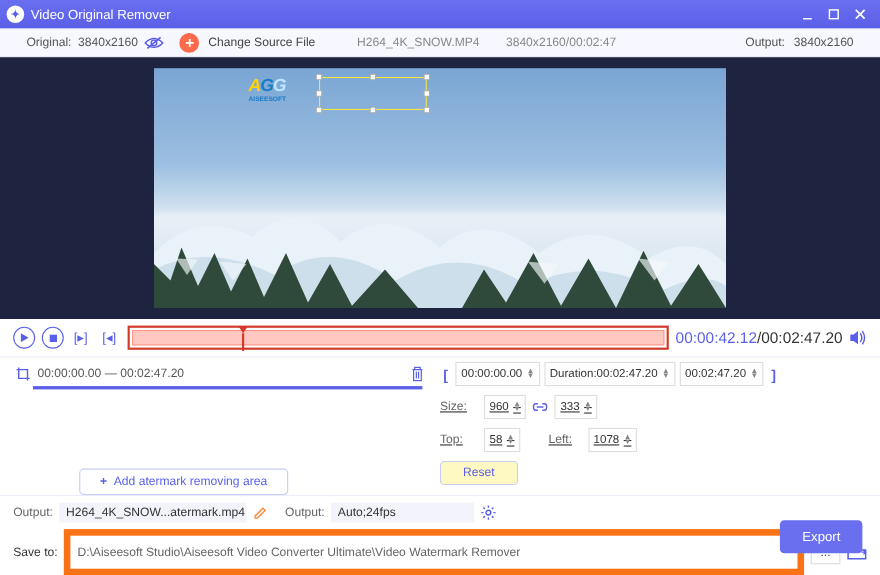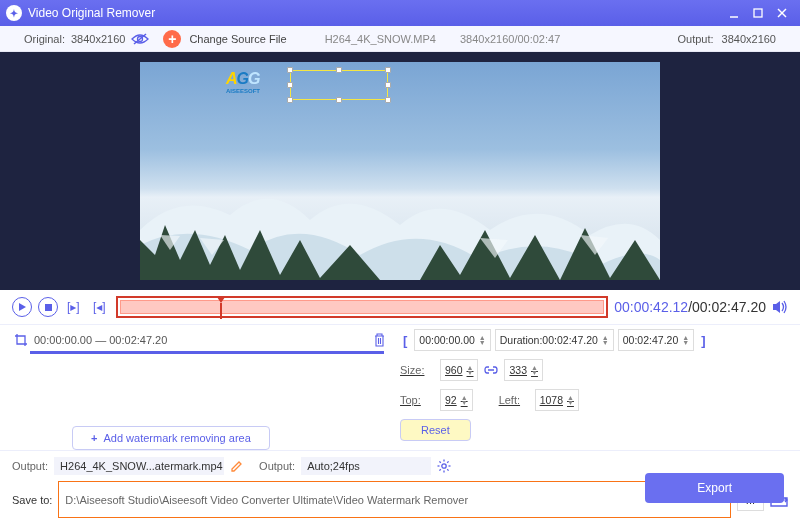--- a/index.html
+++ b/index.html
@@ -65,24 +65,24 @@
 .link-ico { color: #5a5fe8; }
 .reset-btn { border: 1px solid #c8cbf5; color: #5a5fe8; background: #fef9c3; border-radius: 4px; padding: 4px 20px; cursor: pointer; font-size: 11px; }
 
 .bottom { border-top: 1px solid #eceefb; padding: 6px 12px; }
 .out-row { display: flex; align-items: center; gap: 6px; font-size: 11px; margin-bottom: 6px; }
 .out-row .lbl2 { color: #666; }
 .out-val { background: #f2f3fb; padding: 3px 6px; display: inline-block; }
 .pencil { color: #ff8a3a; cursor: pointer; }
 .gear { color: #5a5fe8; cursor: pointer; }
 .save-row { display: flex; align-items: center; gap: 6px; font-size: 11px; }
-.path-box { border: 1px solid #f97316; padding: 5px 6px; flex: 1; background: #fff; color: #666; overflow: hidden; text-overflow: ellipsis; white-space: nowrap; height: 37px; display: flex; align-items: center; }
+.path-box { border: 6px solid #f97316; padding: 15px 6px; flex: 1; background: #fff; color: #666; overflow: hidden; text-overflow: ellipsis; white-space: nowrap; height: 22px; display: flex; align-items: center; }
 .dots { border: 1px solid #ddd; padding: 3px 8px; cursor: pointer; height: 22px; display: flex; align-items: center; background: #fff; }
 .folder { color: #5a5fe8; cursor: pointer; font-size: 14px; }
-.export-btn { background: #6a6ff0; color: #fff; border: none; border-radius: 4px; padding: 8px 52px; font-size: 12px; cursor: pointer; position: absolute; right: 16px; bottom: 20px; }
+.export-btn { background: #6a6ff0; color: #fff; border: none; border-radius: 4px; padding: 8px 20px; font-size: 12px; cursor: pointer; position: absolute; right: 16px; bottom: 20px; }
 
 svg { display: block; }
 </style>
 </head>
 <body>
 
 <div class="titlebar">
   <div class="app-icon">✦</div>
   <div class="title">Video Original Remover</div>
   <div class="win-btn">
@@ -208,21 +208,21 @@
       <span class="rng"><span>00:00:00.00</span><span> — </span><span>00:02:47.20</span></span>
       <span class="del">
           <svg width="13" height="14">
             <path d="M2 3 H11 M4 3 V1 H9 V3 M3 3 V13 H10 V3 M5.5 5 V11 M7.5 5 V11" fill="none" stroke="#5a5fe8" stroke-width="1.1"></path>
           </svg>
         </span>
     </div>
     <div class="area-bar"></div>
     <button class="add-area">
       <span style="font-weight:bold">+</span>
-      <span>Add watermark removing area</span>
+      <span>Add atermark removing area</span>
     </button>
   </div>
 
   <div class="right-col">
     <div class="time-row">
       <span class="bracket">[</span>
       <div class="spin">
           <span>00:00:00.00</span>
           <span class="arrows">
             <span>▲</span>
@@ -264,21 +264,21 @@
           <span>333</span>
           <span class="arrows">
             <span>▲</span>
             <span>▼</span>
           </span>
         </div>
     </div>
     <div class="size-row">
       <span class="lbl">Top:</span>
       <div class="spin">
-          <span>92</span>
+          <span>58</span>
           <span class="arrows">
             <span>▲</span>
             <span>▼</span>
           </span>
         </div>
       <span style="width:14px"></span>
       <span class="lbl" style="width:30px">Left:</span>
       <div class="spin">
           <span>1078</span>
           <span class="arrows">

